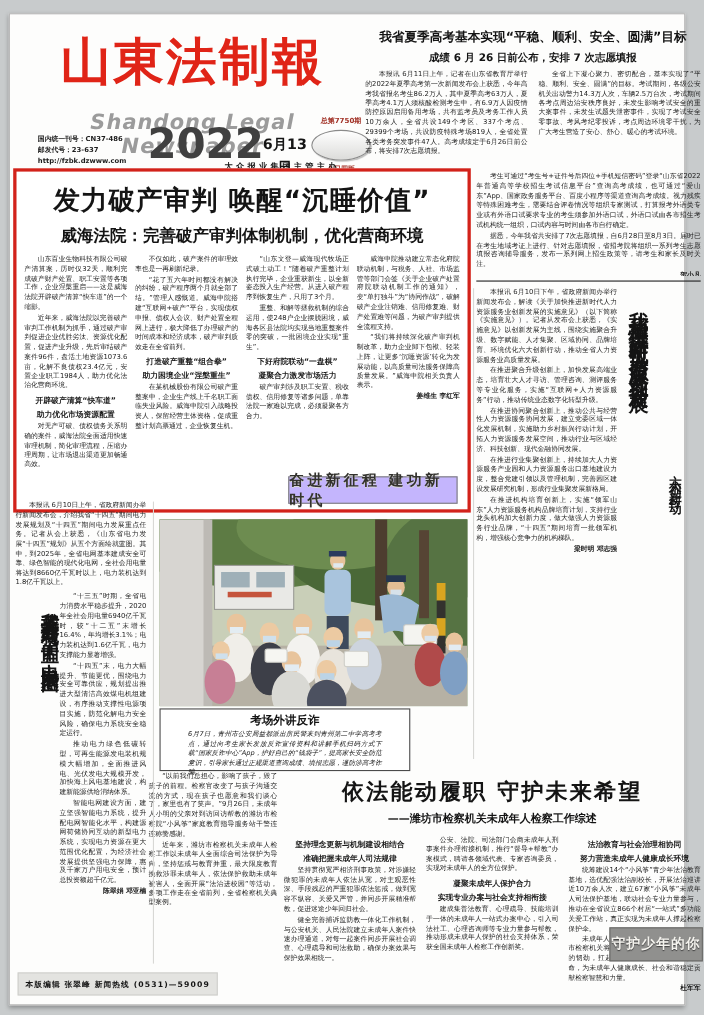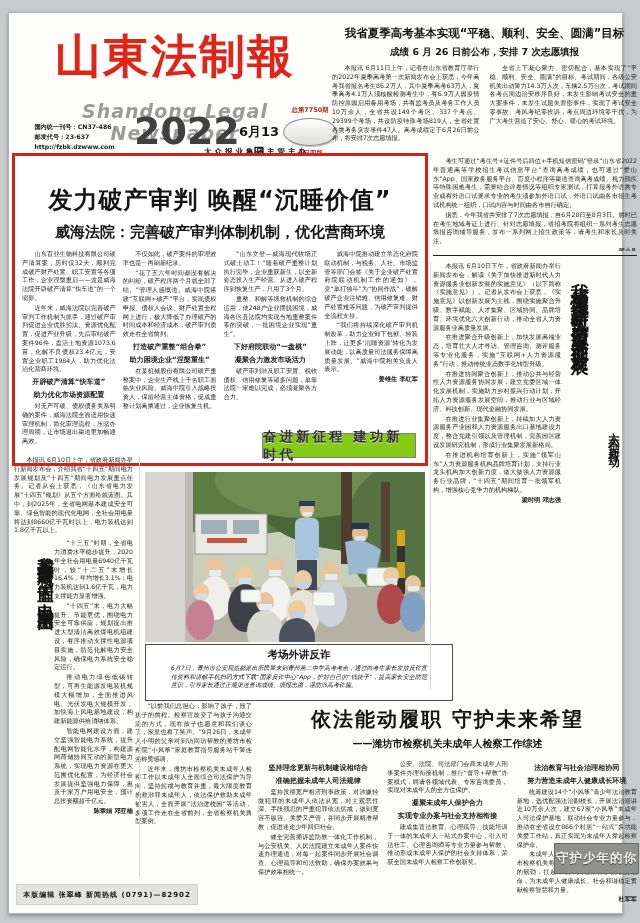--- a/index.html
+++ b/index.html
@@ -27,40 +27,40 @@
   .byline{text-align:right;font-weight:bold;text-indent:0 !important;}
   .colhead{font-weight:900;text-align:center;font-size:7.1px;margin:3px 0 2px 0;line-height:1.4;}
   
   .gk-head{left:332px;top:26px;width:305px;text-align:center;font-size:11.5px;font-weight:900;white-space:nowrap;}
   .gk-sub{left:332px;top:46px;width:305px;text-align:center;font-size:9.5px;font-weight:bold;}
   .gk-cols{left:332px;top:64px;width:305px;height:88px;column-count:2;column-gap:10px;}
   .gk-cont{left:433px;top:157px;width:204px;height:94px;}
   .rule1{left:433px;top:255px;width:204px;border-top:1.5px solid #1f1f1f;height:0;}
   
   .redbox{left:12px;top:153px;width:416px;height:313px;border:3px solid #d2221a;background:#fff;box-sizing:border-box;}
-  .bx-head{margin-top:28px;text-align:center;font-size:24px;font-weight:900;letter-spacing:1px;}
+  .bx-head{margin-top:10px;text-align:center;font-size:24px;font-weight:900;letter-spacing:1px;}
   .bx-sub{margin-top:7px;text-align:center;font-size:15px;font-weight:bold;}
   .bx-cols{display:flex;gap:7px;margin:8px 7px 0 7px;height:222px;overflow:hidden;}
   .bx-col{flex:1;}
-  .bx-banner{position:absolute;right:9px;bottom:5px;width:152px;height:23px;background:#84cc16;
+  .bx-banner{position:absolute;right:9px;bottom:5px;width:152px;height:23px;background:#c4b5fd;
              border:1px solid #7e7e7c;display:flex;align-items:center;justify-content:center;
              font-size:13.5px;font-weight:900;letter-spacing:3px;color:#33322e;text-shadow:0 1px 0 #d8d8d4;}
   
   .hr-body{left:433px;top:262px;width:128px;height:430px;}
   .hr-vert{left:569px;top:268px;height:424px;writing-mode:vertical-rl;font-size:18px;font-weight:900;
            letter-spacing:4px;line-height:1.15;}
   .hr-kick{left:606px;top:422px;height:120px;writing-mode:vertical-rl;font-size:11.5px;font-weight:bold;letter-spacing:5px;}
   
   .pw-wrap{left:14px;top:456px;width:119px;height:424px;}
   .pw-row{display:flex;margin-top:3px;}
   .pw-vert{width:40px;writing-mode:vertical-rl;font-size:16.5px;font-weight:900;letter-spacing:2px;line-height:1.1;padding-top:4px;}
   .pw-col{flex:1;height:356px;}
   
   .photo{left:145px;top:472px;width:280px;height:170px;overflow:hidden;background:#9aa98a;}
-  .caption{left:145px;top:644px;width:308px;height:57px;border:1px solid #4a4a4a;box-sizing:border-box;padding:3px 25px;background:#fff;}
+  .caption{left:145px;top:644px;width:228px;height:57px;border:1px solid #4a4a4a;box-sizing:border-box;padding:3px 25px;background:#fff;}
   .cap-title{text-align:center;font-weight:900;font-size:10.5px;margin-bottom:2px;}
   .cap-text{font-size:6px;line-height:1.45;font-style:italic;text-align:justify;}
   
   .jv-col1{left:135px;top:702px;width:117px;height:213px;}
   .jv-head{left:258px;top:706px;width:379px;text-align:center;font-size:20px;font-weight:900;letter-spacing:2px;}
   .jv-sub{left:258px;top:737px;width:379px;text-align:center;font-size:10px;font-weight:bold;}
   .jv-cols{left:258px;top:760px;width:379px;height:155px;display:flex;gap:9px;justify-content:flex-end;}
   .jv-col{flex:1;}
   .promo{left:554px;top:843px;width:83px;height:29px;background:#90908e;border:1px solid #6a6a68;
          display:flex;align-items:center;justify-content:center;font-size:12.5px;font-weight:900;
@@ -295,17 +295,17 @@
       <div class="colhead">努力营造未成年人健康成长环境</div>
       <div>
           <p>统筹建设14个“小风筝”青少年法治教育基地，选优配强法治副校长，开展法治巡讲近10万余人次，建立67家“小风筝”未成年人司法保护基地，联动社会专业力量参与，推动在全省设立866个村居“一站式”多功能关爱工作站，真正实现为未成年人撑起检察保护伞。</p>
           <p>未成年人肩负国家的希望和未来。潍坊市检察机关将以更加饱满的热情、锲而不舍的韧劲，扛起未成年人检察保护的职责使命，为未成年人健康成长、社会和谐稳定贡献检察智慧和力量。</p>
         </div>
       <p class="byline">杜军军</p>
     </div>
   </div>
   <div class="abs promo">守护少年的你</div>
 
-  <div class="abs footer">本版编辑 张翠峰  新闻热线 (0791)—82902</div>
+  <div class="abs footer">本版编辑 张翠峰  新闻热线 (0531)—59009</div>
 
   <div class="abs vrule" style="left:139px;top:456px;height:420px;"></div>
   <div class="abs vrule" style="left:430px;top:262px;height:428px;"></div>
 </div>
 
 </body></html>

